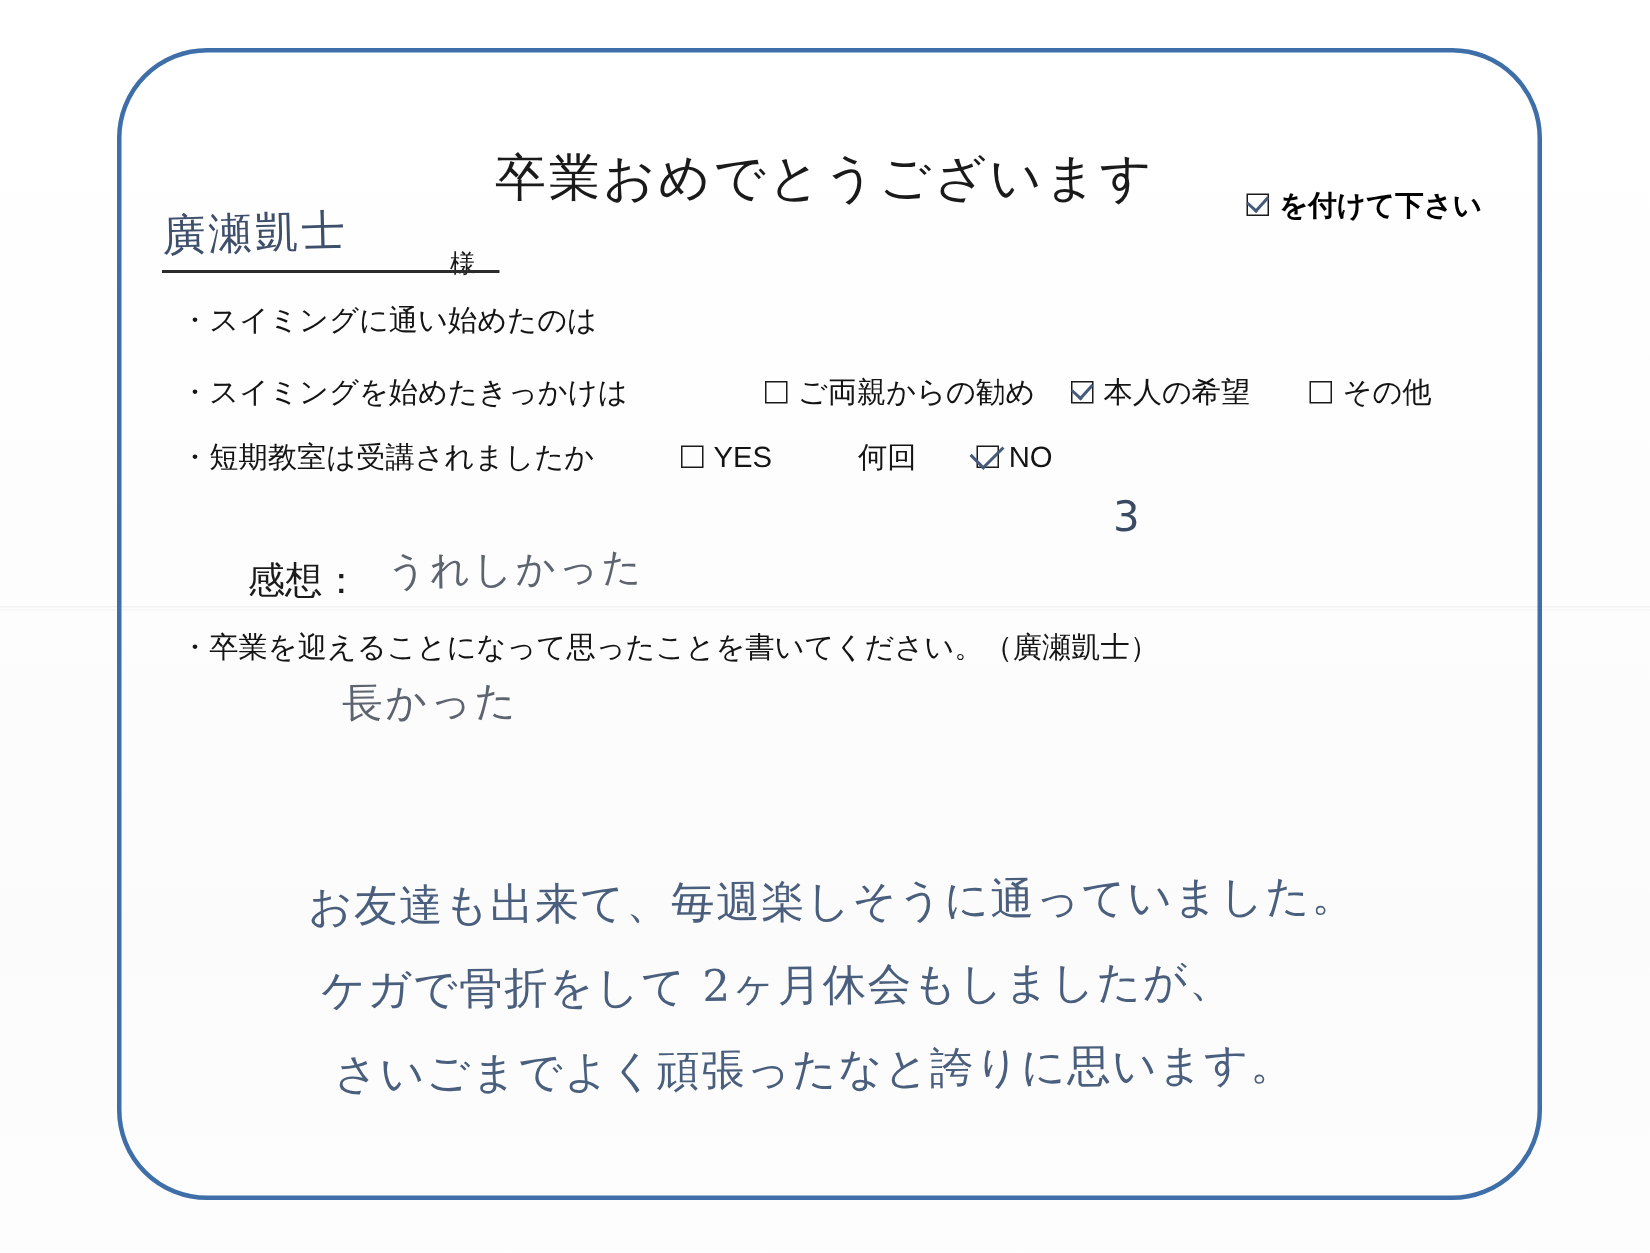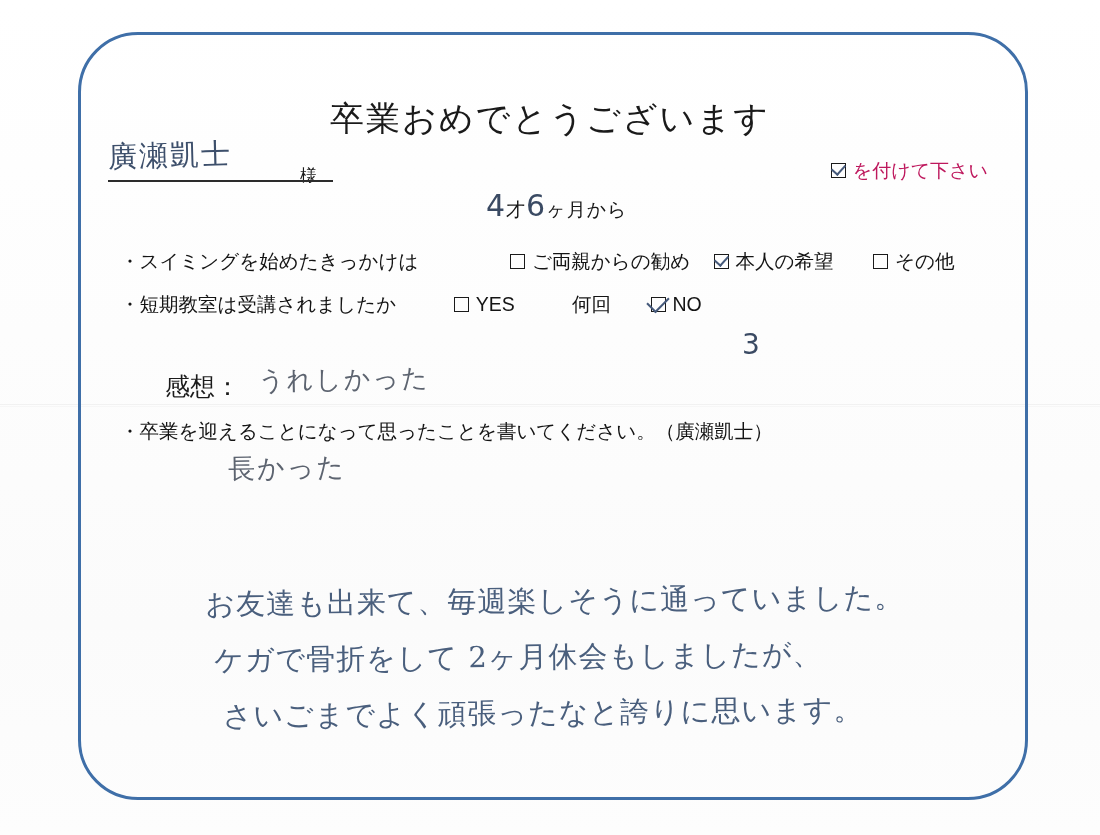--- a/index.html
+++ b/index.html
@@ -65,24 +65,24 @@
     text-align: center;
     font-size: 34px;
     font-weight: normal;
     letter-spacing: 2px;
     color: #1a1a1a;
   }
 
   .check-note {
     position: absolute;
     right: 112px;
-    top: 158px;
+    top: 124px;
     font-size: 19px;
-    font-weight: normal;
-    color: #be185d;
+    font-weight: bold;
+    color: #000000;
   }
 
   
   .hand {
     font-family: "DejaVu Sans", sans-serif;
     color: #3a4a63;
     font-weight: 500;
   }
   .hand-pencil {
     color: #5d6470;
@@ -255,22 +255,22 @@
   <div class="check-note">
     <span class="box checked"></span><span>を付けて下さい</span>
   </div>
 
   <div class="name-wrap">
     <span class="name-text hand">廣瀬凱士</span>
     <span class="sama">様</span>
     <div class="name-rule"></div>
   </div>
 
-  <div class="ans-age hand">
-    <span>4</span><span class="unit">才</span><span>6</span><span class="unit">ヶ月から</span>
+  <div class="row r1">
+    <span>・スイミングに通い始めたのは</span>
   </div>
 
   <div class="row r2">
     <span>・スイミングを始めたきっかけは</span>
     <span class="opt sp-xl"><span class="box"></span><span>ご両親からの勧め</span></span>
     <span class="opt sp-s"><span class="box checked"></span><span>本人の希望</span></span>
     <span class="opt sp-m"><span class="box"></span><span>その他</span></span>
   </div>
 
   <div class="row r3">

